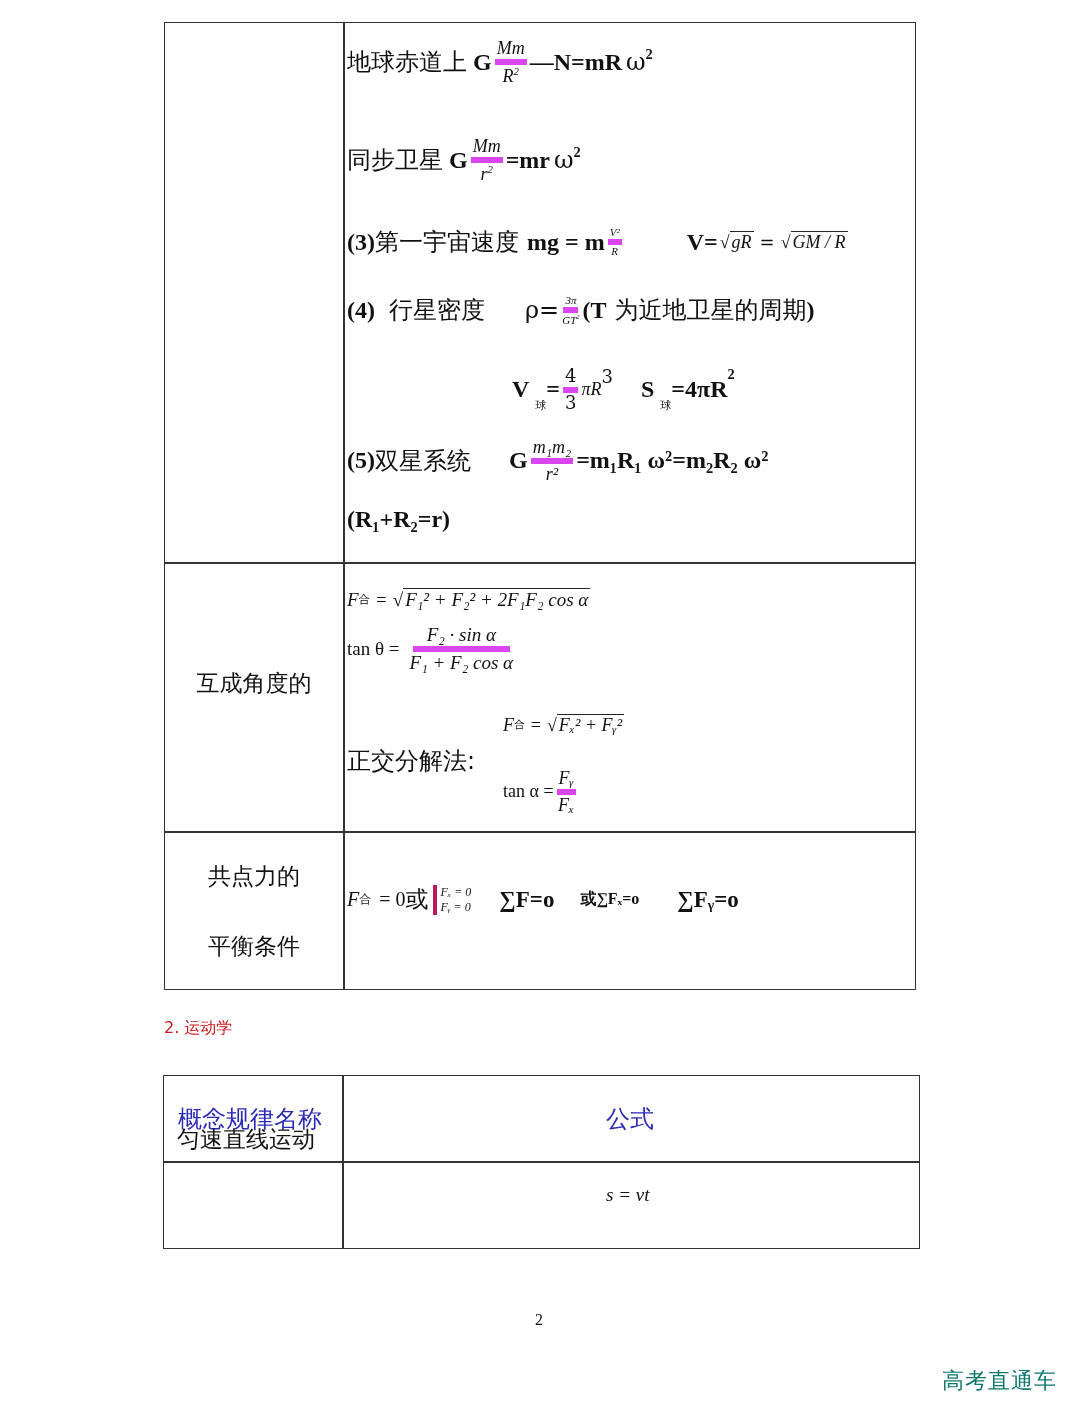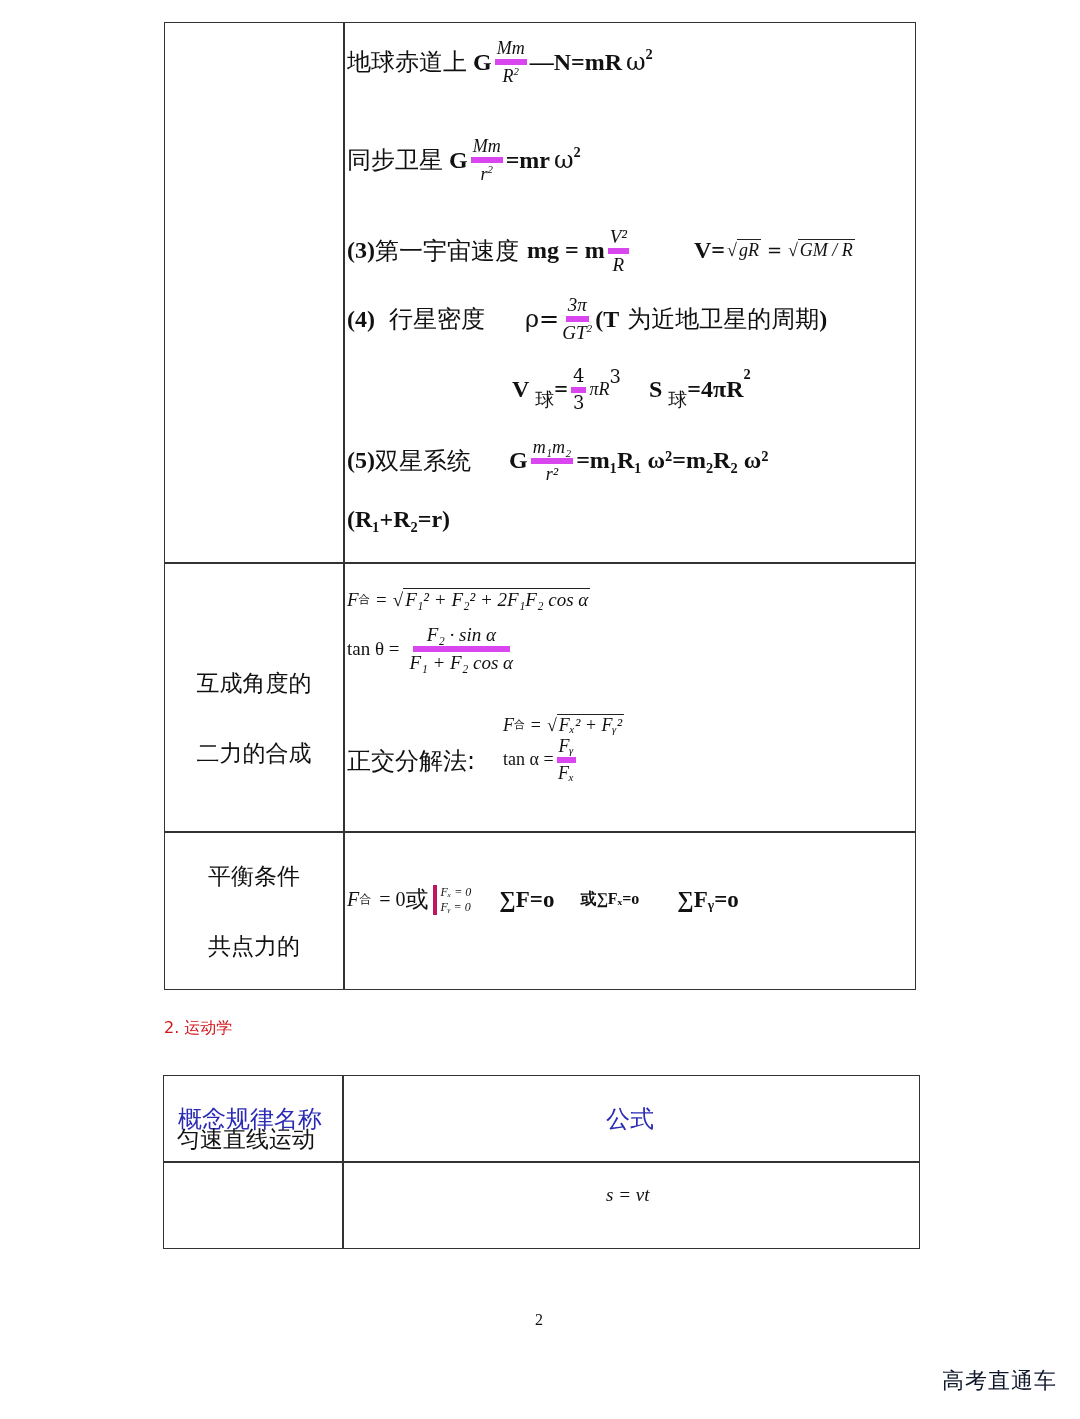--- a/index.html
+++ b/index.html
@@ -9,28 +9,28 @@
   .hline { position:absolute; height:1.5px; background:#333; }
   .cell { position:absolute; }
   .cjk { font-family:"DejaVu Sans","Liberation Sans",sans-serif; }
   .b { font-weight:bold; font-family:"Liberation Serif",serif; }
   .it { font-style:italic; font-family:"Liberation Serif",serif; }
   .line { position:absolute; left:347px; font-size:24px; white-space:nowrap; display:flex; align-items:center; }
   .frac { display:inline-flex; flex-direction:column; align-items:center; vertical-align:middle; margin:0 3px; }
   .frac .num { border-bottom:6px solid #d946ef; padding:0 2px; line-height:1.15; }
   .frac .den { line-height:1.15; }
   .sm { font-size:18px; }
-  .xs { font-size:19px; }
+  .xs { font-size:11px; }
   .sqrt { border-top:1px solid #222; padding:0 2px; }
   sup, sub { font-size:60%; }
   .leftlabel { position:absolute; font-size:23px; text-align:center; width:178px; left:165px; }
   .section-title { position:absolute; left:164px; top:1018px; font-size:16px; color:#d0161b; }
   .hdr { color:#2b2bb5; font-size:24px; position:absolute; }
   .pg { position:absolute; left:535px; top:1311px; font-size:16px; font-family:"Liberation Serif",serif; }
-  .wm { position:absolute; left:942px; top:1366px; font-size:22px; color:#0f172a; letter-spacing:1px; }
+  .wm { position:absolute; left:942px; top:1366px; font-size:22px; color:#0f766e; letter-spacing:1px; }
 </style>
 </head>
 <body>
 
 <div class="tbl" style="left:164px;top:22px;width:752px;height:968px;"></div>
 <div class="vline" style="left:343px;top:22px;height:968px;"></div>
 <div class="hline" style="left:164px;top:562px;width:752px;"></div>
 <div class="hline" style="left:164px;top:831px;width:752px;"></div>
 
 <div class="line" style="top:38px;">
@@ -108,21 +108,20 @@
     <span class="num">m₁m₂</span>
     <span class="den">r²</span>
   </span>
   <span class="b">=m₁R₁ ω²=m₂R₂ ω²</span>
 </div>
 
 <div class="line b" style="top:506px;">(R₁+R₂=r)</div>
 
 <div class="leftlabel cjk" style="top:648px;line-height:70px;">
   <div>互成角度的</div>
-  <div>二力的合成</div>
 </div>
 
 <div class="line it" style="top:588px;font-size:19px;">
   <span>F</span>
     <sub class="cjk" style="font-style:normal;">合</sub>
   <span style="margin:0 6px;font-style:normal;">=</span>
   <span style="font-style:normal;">√</span>
     <span class="sqrt">F₁² + F₂² + 2F₁F₂ cos α</span>
 </div>
 
@@ -137,31 +136,31 @@
 <div class="line cjk" style="top:745px;">正交分解法:</div>
 
 <div class="line it" style="top:714px;left:503px;font-size:18px;">
   <span>F</span>
     <sub class="cjk" style="font-style:normal;">合</sub>
   <span style="margin:0 6px;font-style:normal;">=</span>
   <span style="font-style:normal;">√</span>
     <span class="sqrt">Fₓ² + Fᵧ²</span>
 </div>
 
-<div class="line" style="top:736px;left:503px;font-size:18px;font-family:'Liberation Serif',serif;">
+<div class="line" style="top:768px;left:503px;font-size:18px;font-family:'Liberation Serif',serif;">
   <span>tan α =</span>
   <span class="frac it">
     <span class="num">Fᵧ</span>
     <span class="den">Fₓ</span>
   </span>
 </div>
 
 <div class="leftlabel cjk" style="top:841px;line-height:70px;">
+  <div>共点力的</div>
   <div>平衡条件</div>
-  <div>共点力的</div>
 </div>
 
 <div class="line" style="top:884px;font-size:20px;">
   <span class="it">F</span>
     <sub class="cjk">合</sub>
   <span style="margin-left:8px;font-family:'Liberation Serif',serif;">= 0</span>
   <span class="cjk" style="font-size:23px;">或</span>
   <span style="display:inline-flex;flex-direction:column;font-size:12px;border-left:4px solid #be185d;padding-left:4px;margin-left:4px;font-family:'Liberation Serif',serif;font-style:italic;">
     <span>Fₓ = 0</span>
     <span>Fᵧ = 0</span>

